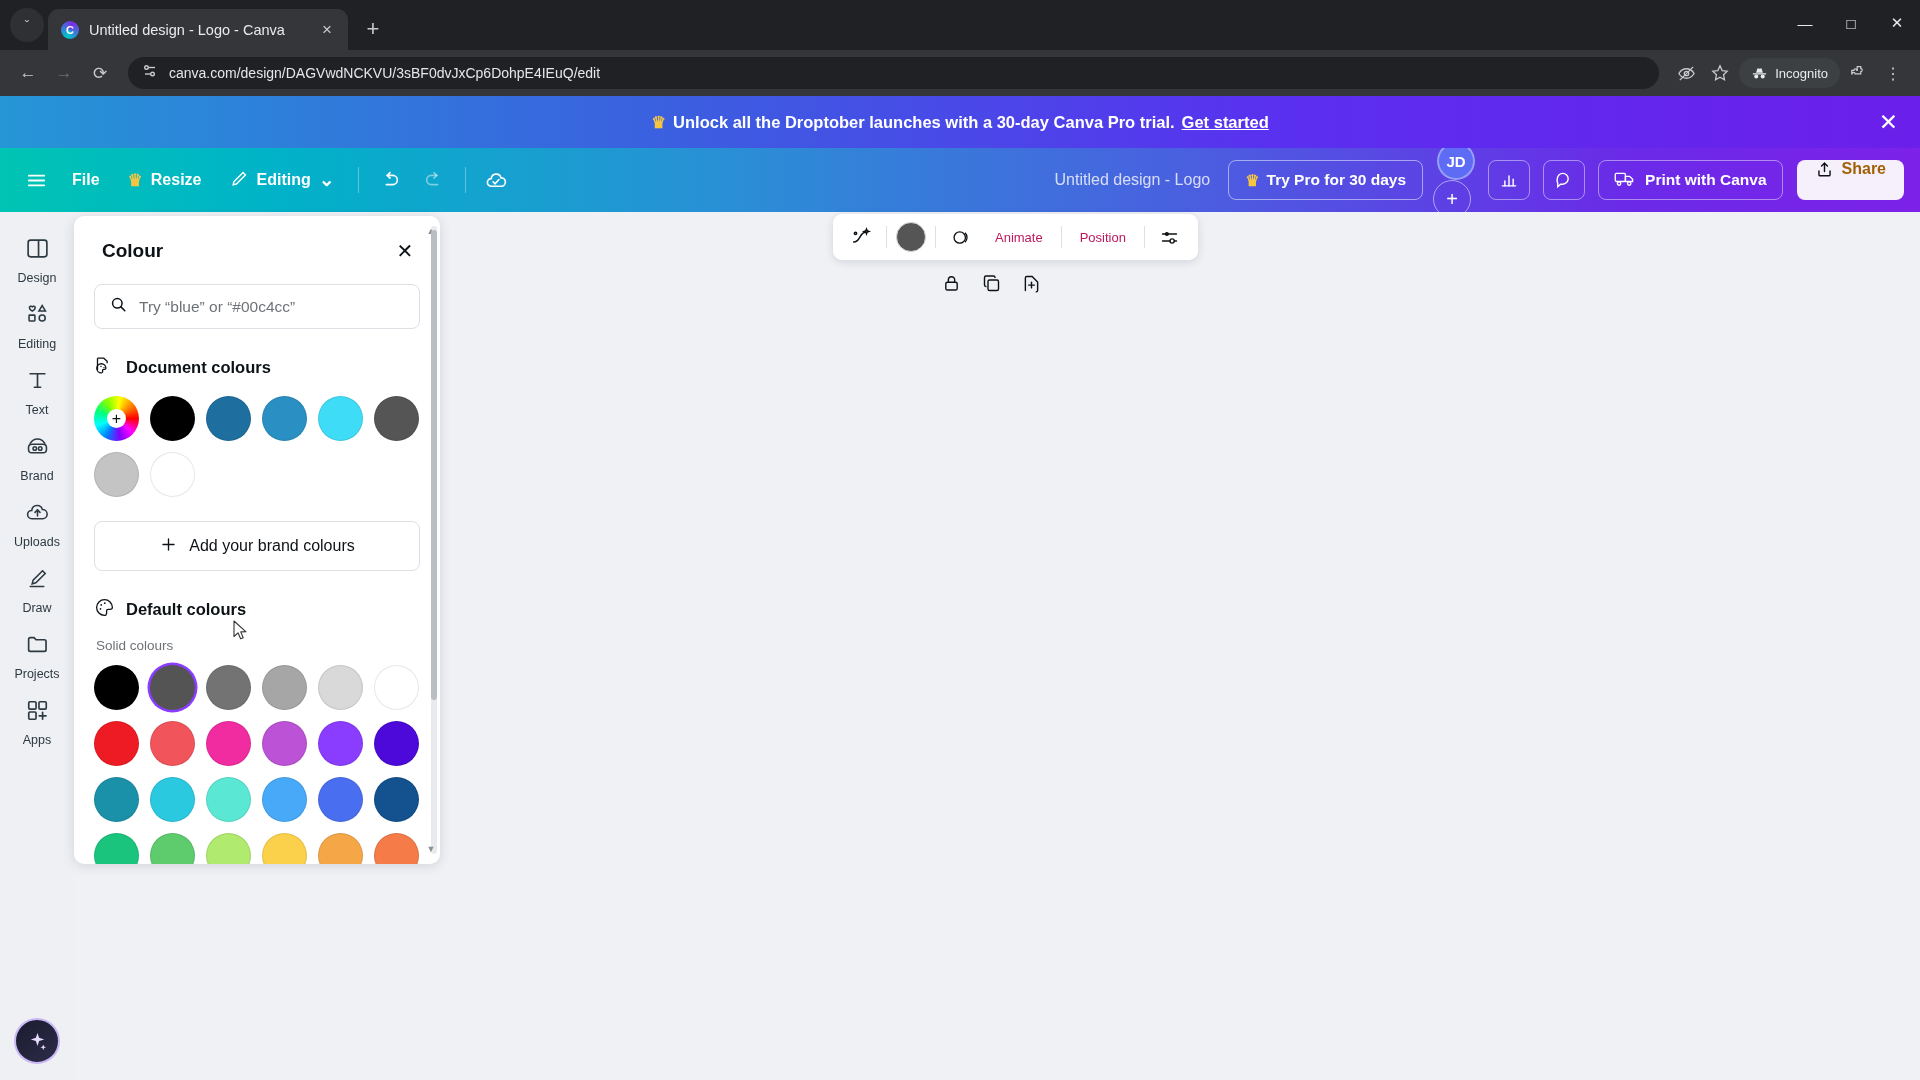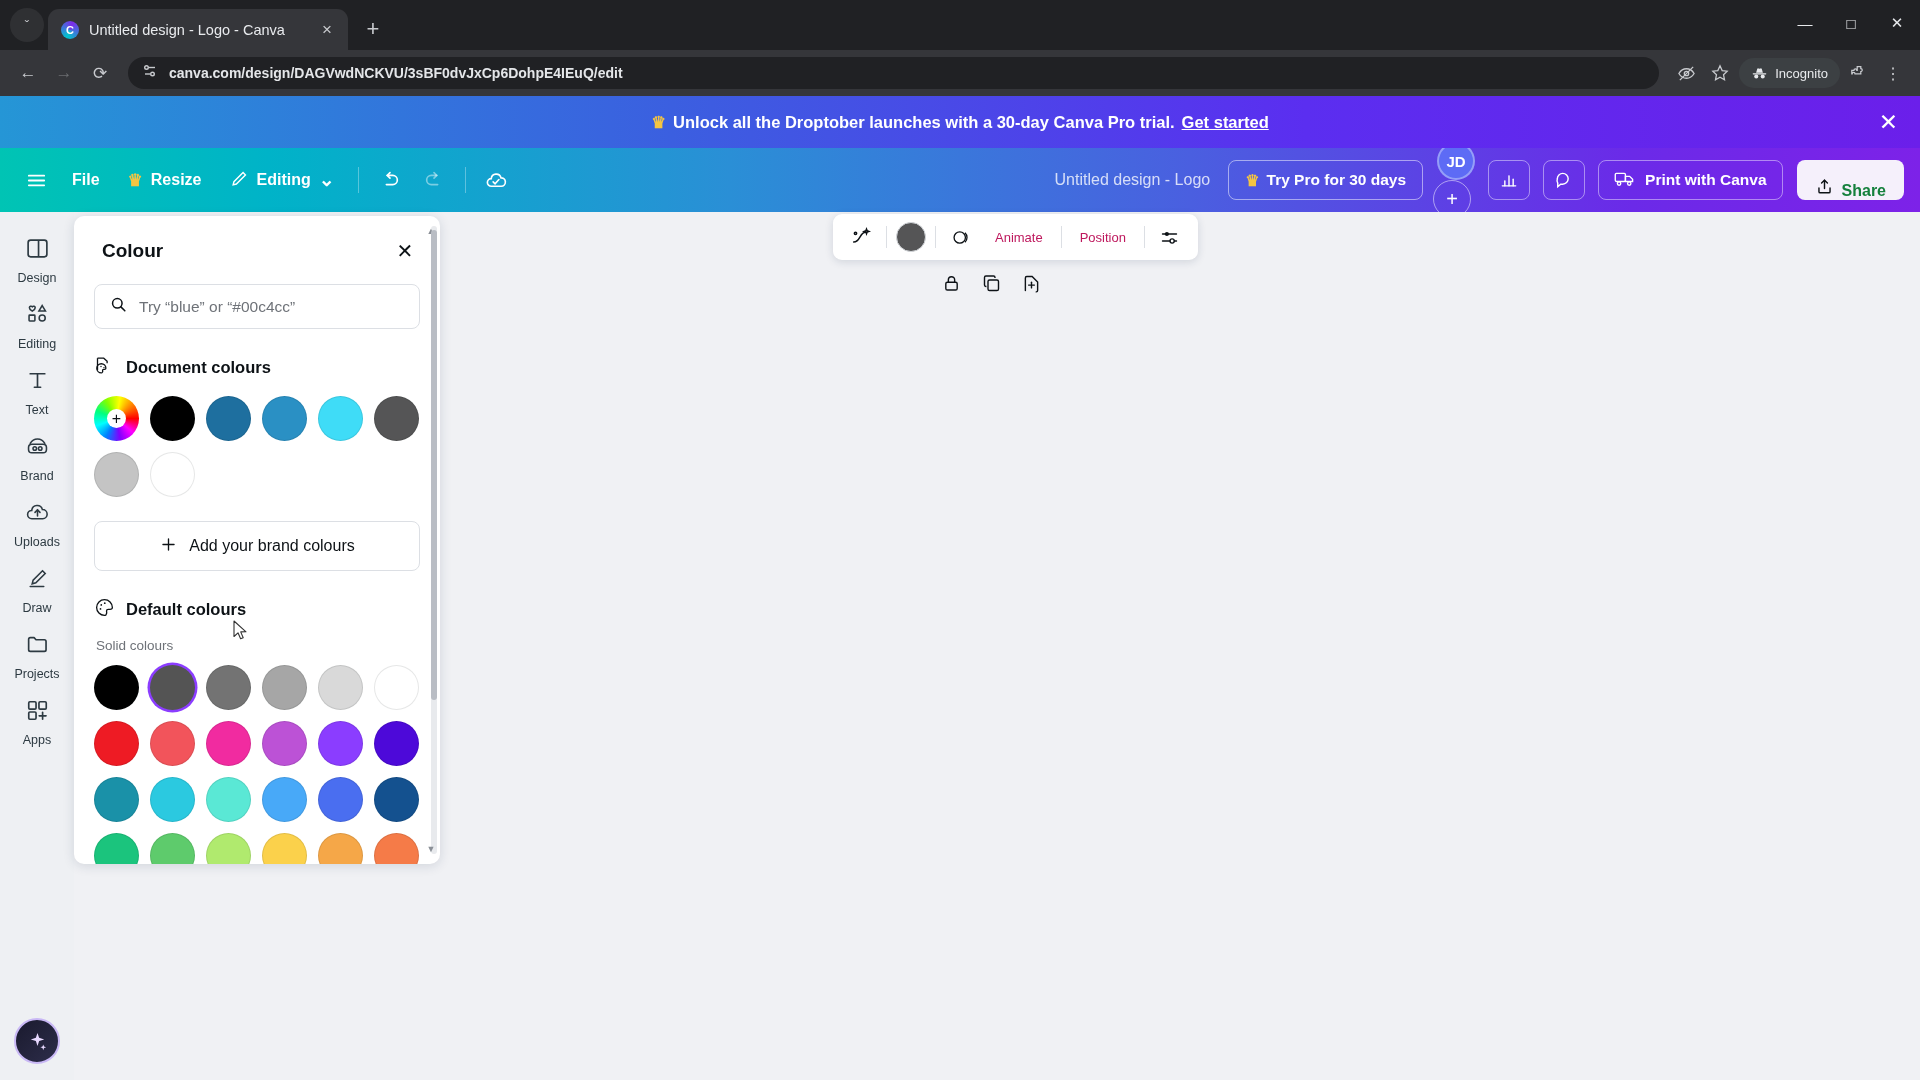--- a/index.html
+++ b/index.html
@@ -45,21 +45,21 @@
   .chrome-toolbar{
     height:46px; background:#35363a; display:flex; align-items:center;
     padding:0 12px; gap:4px;
   }
   .nav-btn{ width:32px;height:32px;display:flex;align-items:center;justify-content:center;
      color:#c8cace; font-size:17px; border-radius:16px; cursor:pointer;}
   .nav-btn.disabled{ color:#6b6d70; }
   .omnibox{
     flex:1; height:32px; background:#202124; border-radius:16px;
     display:flex; align-items:center; padding:0 14px; gap:11px;
-    margin-left:8px; margin-right:8px;font-weight:bold;
+    margin-left:8px; margin-right:8px;
   }
   .omnibox-url{ color:#e4e6e9; font-size:14px; white-space:nowrap; overflow:hidden;}
   .tb-icon{ width:30px;height:30px;display:flex;align-items:center;justify-content:center;
     color:#c8cace; cursor:pointer;}
   .incognito-pill{
     display:flex;align-items:center;gap:7px;height:30px;padding:0 12px;
     border-radius:15px; background:#3c4043; color:#e8eaed; font-size:13px; cursor:pointer;
   }
 
   
@@ -111,22 +111,22 @@
     width:42px;height:40px;display:flex;align-items:center;justify-content:center;
     border:1.5px solid rgba(255,255,255,.45); border-radius:8px; color:#fff;
     margin-left:9px; cursor:pointer;
   }
   .print-btn{
     display:flex;align-items:center;gap:9px;height:40px;padding:0 15px;
     border:1.5px solid rgba(255,255,255,.45);border-radius:8px;color:#fff;
     font-size:15.5px;font-weight:bold;margin-left:9px;cursor:pointer;white-space:nowrap;
   }
   .share-btn{
-    display:flex;align-items:flex-end;gap:8px;height:40px;padding:0 18px;
-    background:#f5f0fb; border-radius:8px; color:#15803d;
+    display:flex;align-items:flex-start;gap:8px;height:40px;padding:0 18px;
+    background:#f5f0fb; border-radius:8px; color:#a16207;
     font-size:16px;font-weight:bold;margin-left:10px;cursor:pointer;
   }
 
   
   .workspace{ display:flex; height:calc(1080px - 50px - 46px - 52px - 64px); position:relative;}
 
   
   .rail{
     width:74px; background:#eef0f3; display:flex; flex-direction:column;
     align-items:center; padding-top:14px; flex-shrink:0; position:relative; z-index:5;

